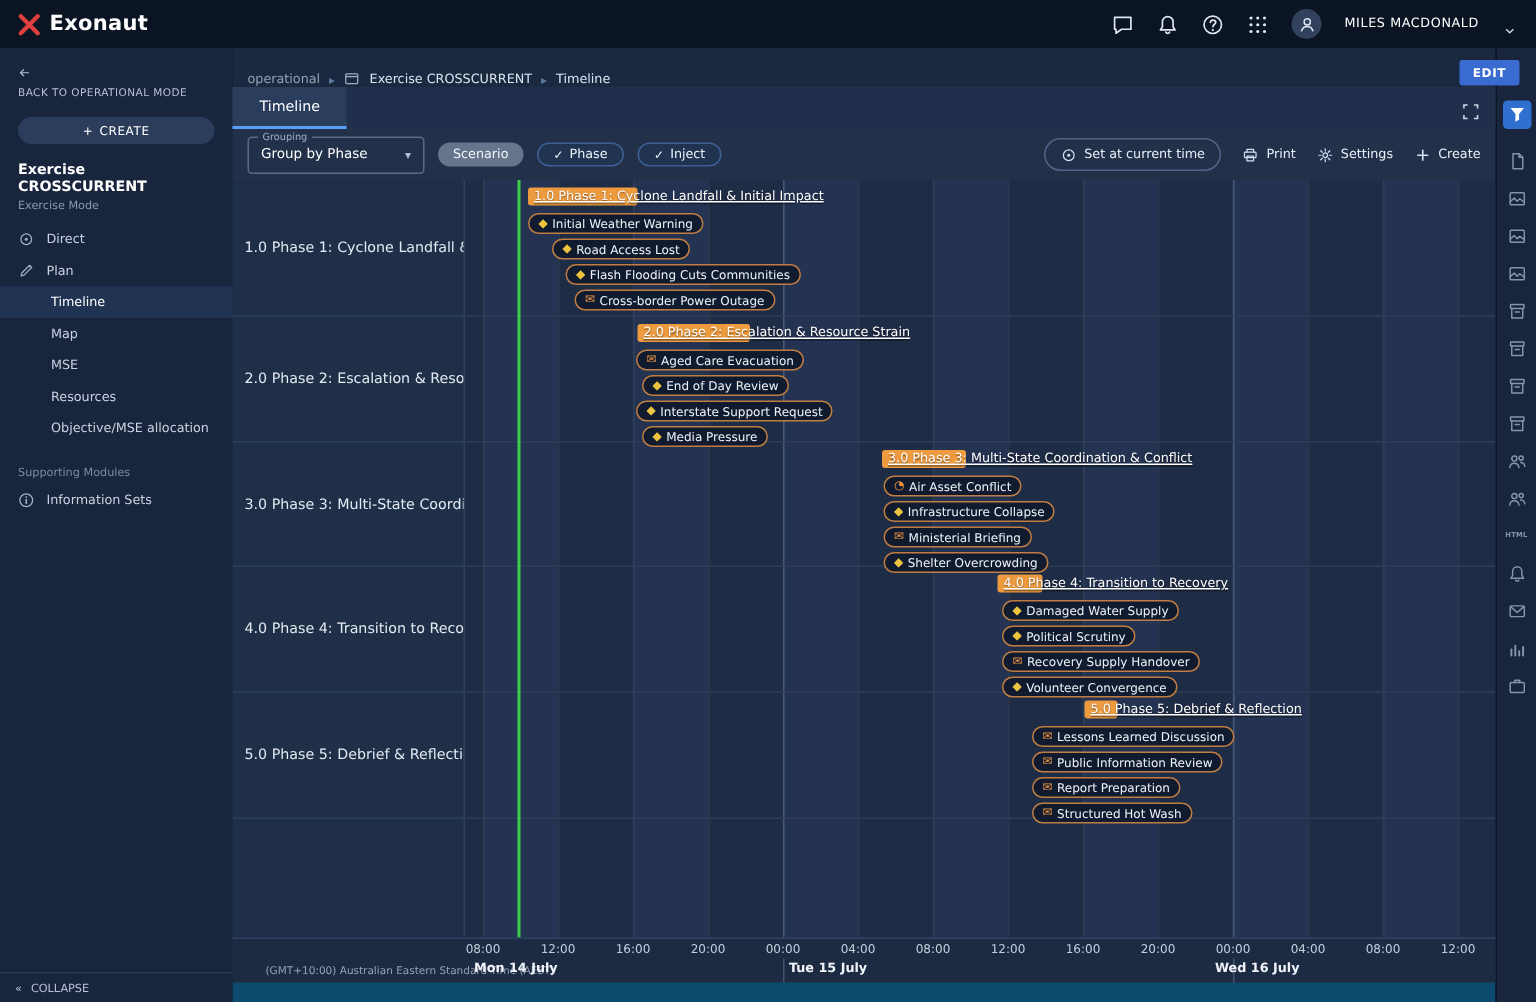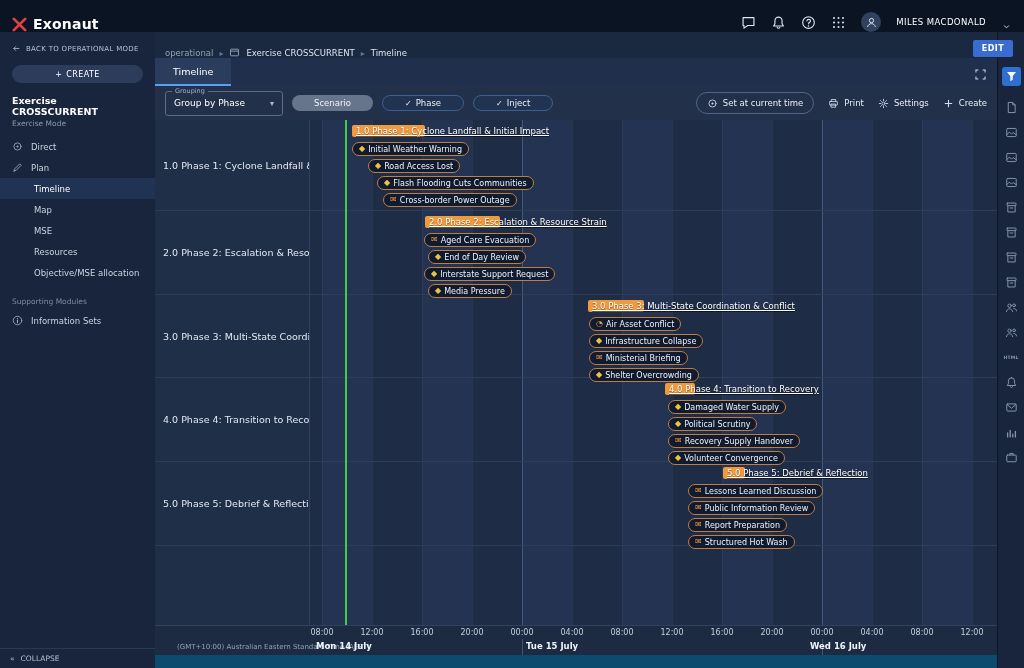--- a/index.html
+++ b/index.html
@@ -1,39 +1,39 @@
 <!DOCTYPE html>
 <html><head>
 <meta charset="utf-8">
 <style>
   * { box-sizing: border-box; margin: 0; padding: 0; }
   html,body { width:1024px; height:668px; overflow:hidden; }
   body { font-family:"DejaVu Sans","Liberation Sans",sans-serif; background:#0c1524; color:#e6edf5; }
   .app { width:1024px; height:668px; position:relative; display:flex; flex-direction:column; }
 
   
-  .topbar { height:32px; background:#0b1422; display:flex; align-items:flex-end; padding:0 12px; flex:0 0 32px; }
+  .topbar { height:32px; background:#0b1422; display:flex; align-items:center; padding:0 12px; flex:0 0 32px; }
   .logo { display:flex; align-items:center; gap:6px; }
   .logo svg { width:15px; height:15px; }
   .logo-text { font-size:14px; font-weight:bold; color:#fff; letter-spacing:.2px; }
   .top-right { margin-left:auto; display:flex; align-items:center; gap:15px; }
   .topicon { width:15px; height:15px; color:#dfe7f1; display:flex; cursor:pointer; }
   .topicon svg { width:15px; height:15px; }
   .avatar { width:20px; height:20px; border-radius:50%; background:#32425e; display:flex; align-items:center; justify-content:center; color:#dfe7f1; }
   .avatar svg { width:13px; height:13px; }
   .user-name { font-size:8.5px; font-weight:normal; letter-spacing:.4px; color:#fff; }
   .chev { width:11px; height:11px; color:#cdd8e6; }
   .chev svg { width:11px; height:11px; }
 
   
   .shell { flex:1; display:flex; min-height:0; }
 
   
   .sidebar { width:155px; flex:0 0 155px; background:#18253c; position:relative; font-size:8.5px; }
-  .backlink { display:flex; align-items:flex-end; gap:5px; padding:12px 12px 4px; font-size:7px; letter-spacing:.3px; color:#b7c2d2; cursor:pointer; }
+  .backlink { display:flex; align-items:flex-start; gap:5px; padding:12px 12px 4px; font-size:7px; letter-spacing:.3px; color:#b7c2d2; cursor:pointer;flex-direction:column; }
   .backlink svg { width:9px; height:9px; }
   .create-btn { margin:8px 12px 2px; height:18px; border-radius:9px; background:#2c3d5c; color:#fff; font-size:8px; display:flex; align-items:center; justify-content:center; gap:4px; cursor:pointer; letter-spacing:.4px; }
   .ex-title { padding:10px 12px 0; font-size:9.5px; font-weight:bold; color:#fff; }
   .ex-sub { padding:2px 12px 8px; font-size:7.5px; color:#8b99ad; }
   .navitem { display:flex; align-items:center; gap:8px; height:21px; padding:0 12px; color:#c9d4e2; cursor:pointer; }
   .navitem .nico { width:11px; height:11px; color:#9fb0c6; display:flex; }
   .navitem .nico svg { width:11px; height:11px; }
   .navitem.sub { padding-left:34px; }
   .navitem.active { color:#fff; background:rgba(96,150,230,.13); }
   .sect-label { padding:14px 12px 4px; font-size:7.5px; color:#7d8ba0; }
@@ -53,21 +53,21 @@
   .tab { height:28px; display:flex; align-items:center; padding:0 18px; font-size:9.5px; color:#fff; background:#2b3d5d; border-bottom:2px solid #57a0f5; cursor:pointer; }
   .fs-btn { margin-left:auto; margin-right:10px; margin-bottom:7px; width:13px; height:13px; color:#cdd8e6; cursor:pointer; }
   .fs-btn svg { width:13px; height:13px; }
 
   .panel { flex:1; background:#0c4a6e; display:flex; flex-direction:column; min-height:0; }
   
   .toolbar { height:34px; flex:0 0 34px; background:#22304a; display:flex; align-items:center; padding:0 10px; gap:9px; }
   .grouping { position:relative; width:118px; height:25px; border:1px solid #5b6c85; border-radius:3px; display:flex; align-items:center; padding:0 8px; color:#fff; font-size:9px; cursor:pointer; }
   .grouping .glabel { position:absolute; top:-5px; left:6px; font-size:6.5px; color:#9fb0c6; background:#22304a; padding:0 3px; }
   .grouping .caret { margin-left:auto; font-size:8px; color:#aebdd2; }
-  .chip { height:16px; display:inline-flex; align-items:center; gap:4px; padding:0 22px; border-radius:10px; font-size:8.5px; cursor:pointer; }
+  .chip { height:16px; display:inline-flex; align-items:center; gap:4px; padding:0 10px; border-radius:10px; font-size:8.5px; cursor:pointer; }
   .chip.off { background:#66748c; color:#f2f5f9; }
   .chip.on { background:#203452; border:1px solid #3d5f94; color:#eaf1f9; }
   .chip .ck { font-size:8px; }
   .tool-right { margin-left:auto; display:flex; align-items:center; gap:14px; }
   .actbtn { display:inline-flex; align-items:center; gap:5px; font-size:8.5px; color:#e8eef6; cursor:pointer; background:none; border:none; font-family:inherit; }
   .actbtn.outlined { border:1px solid #51central; border:1px solid #51648a; border-radius:12px; height:22px; padding:0 10px; }
   .actbtn .aico { width:11px; height:11px; display:flex; color:#cfe0f2; }
   .actbtn .aico svg { width:11px; height:11px; }
 
   

